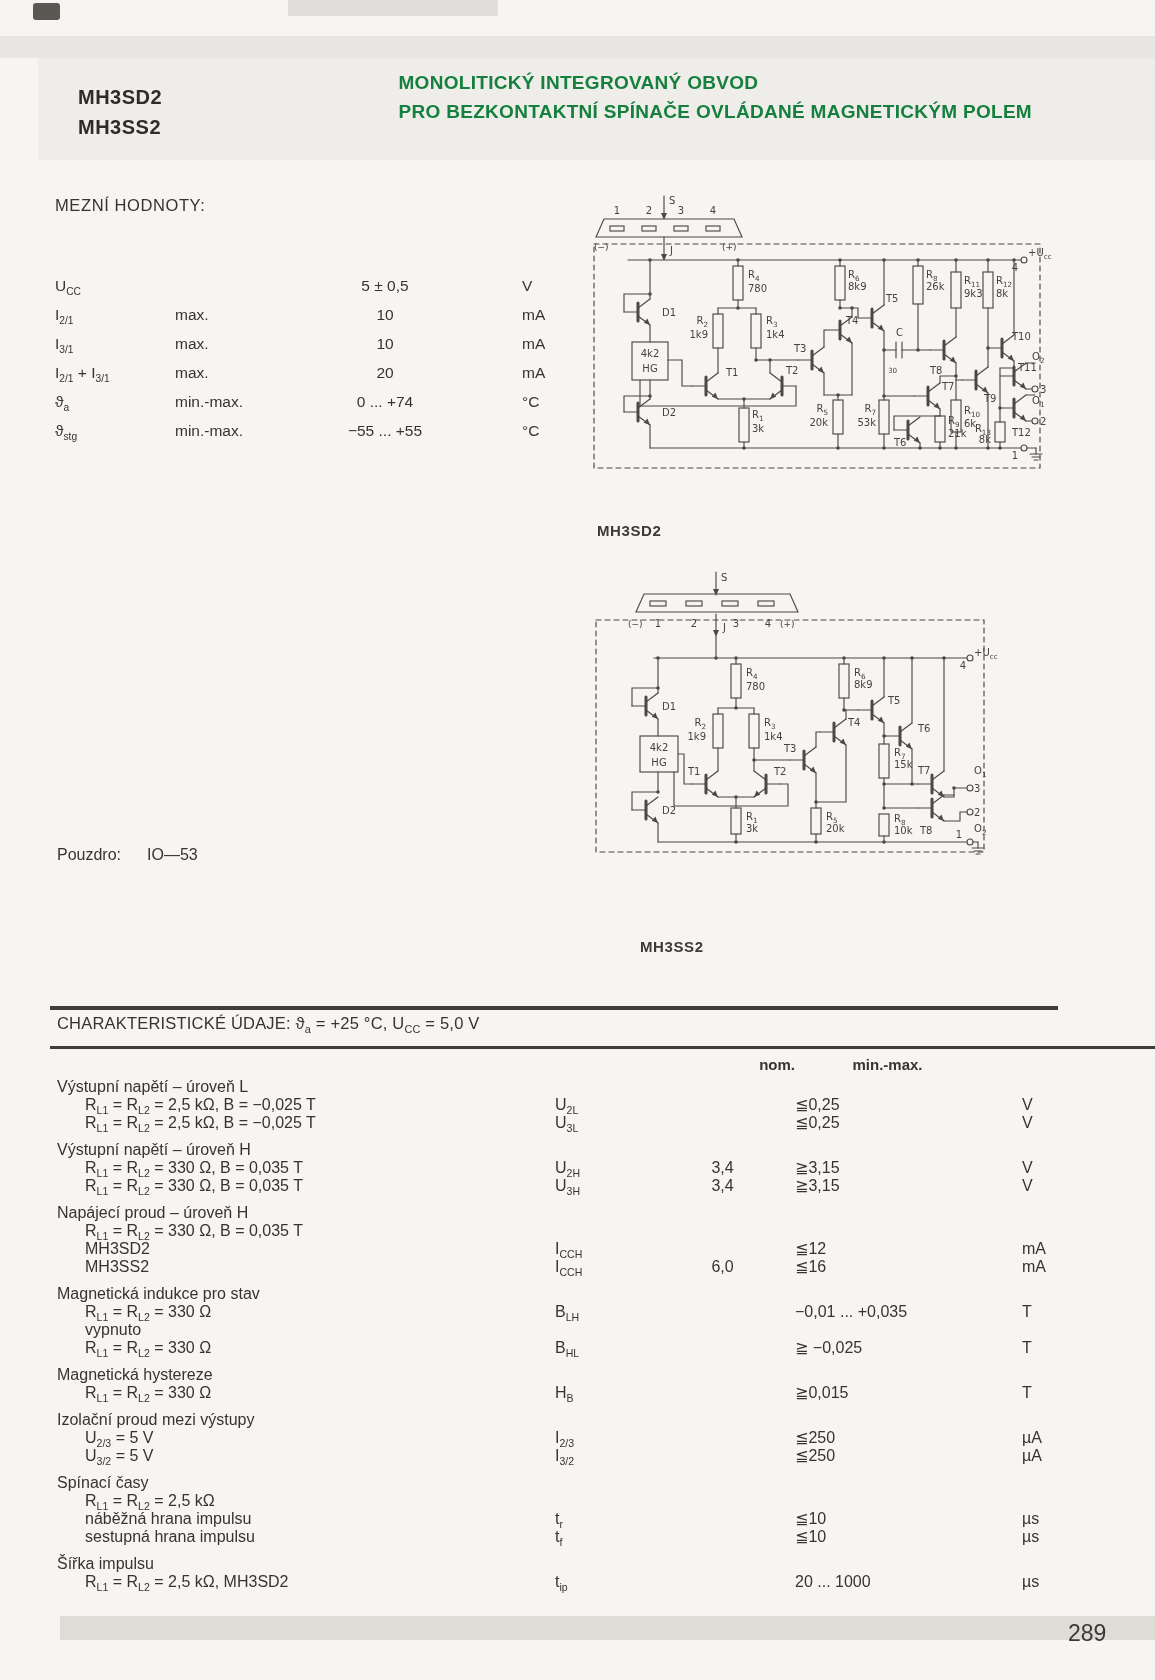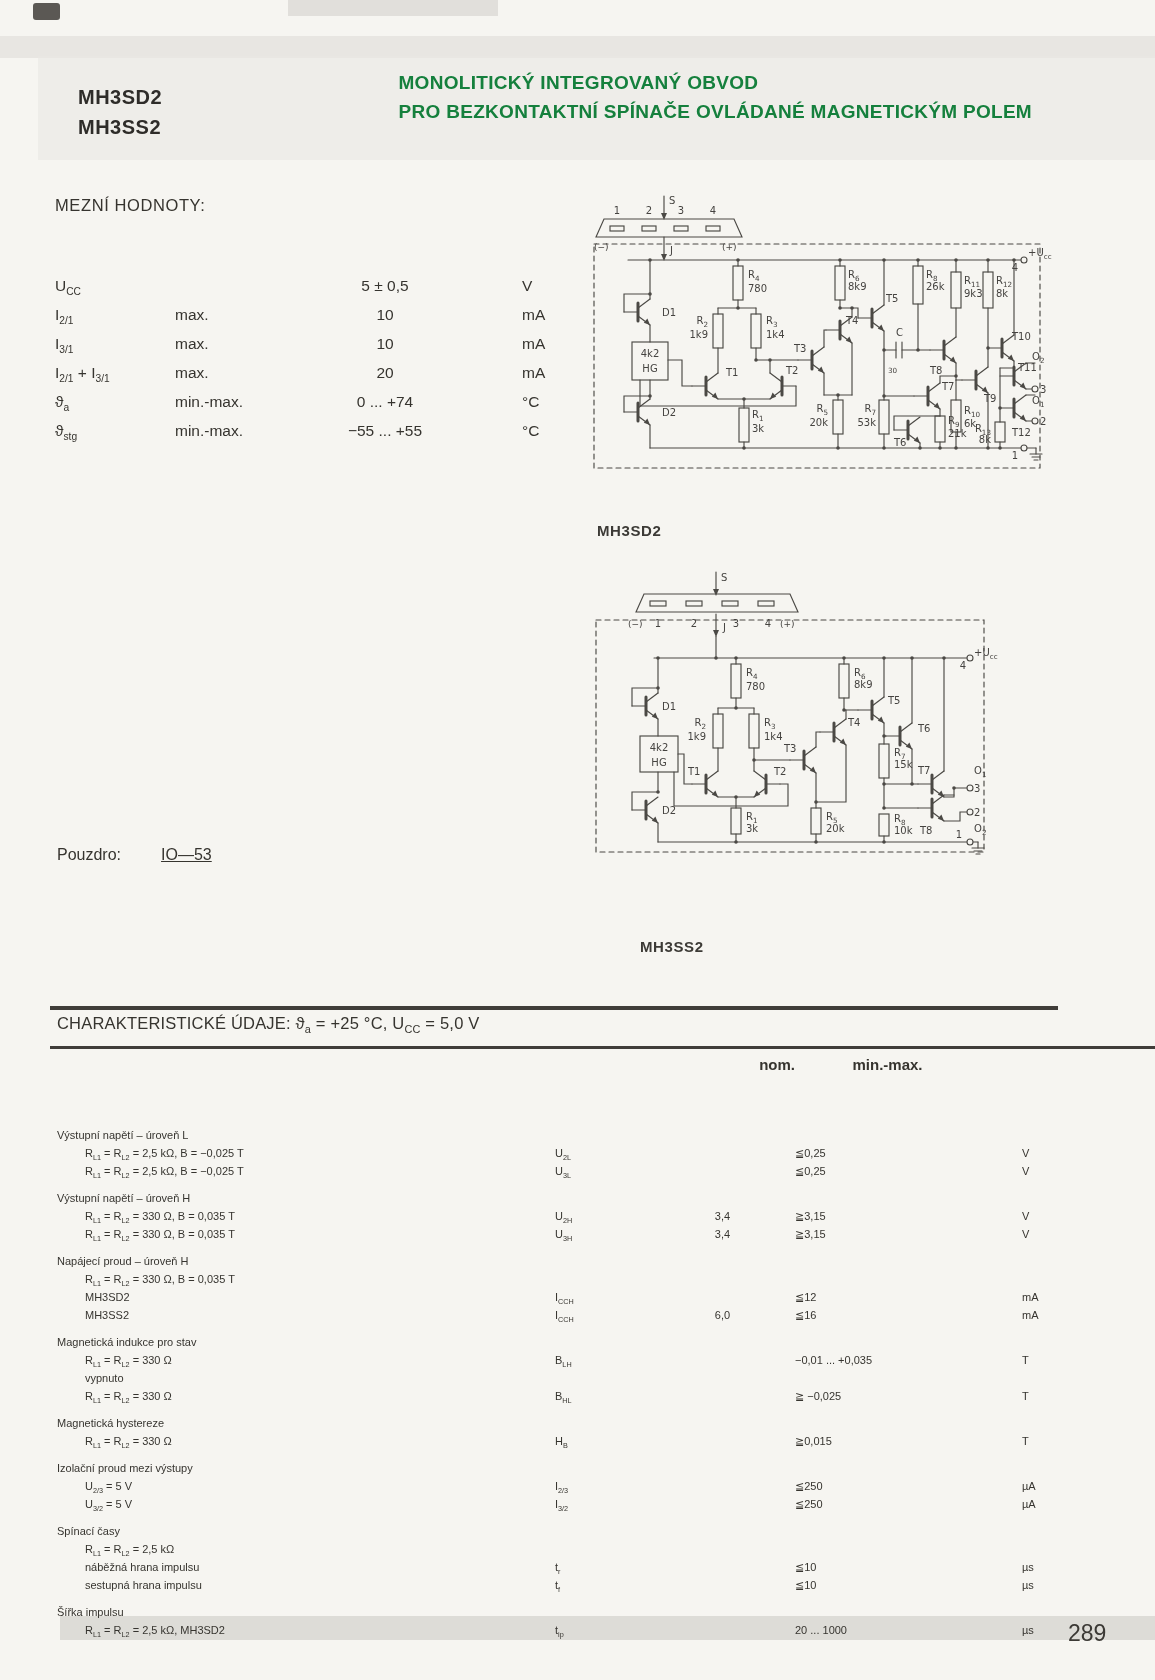--- a/index.html
+++ b/index.html
@@ -19,31 +19,31 @@
   .limits-heading{left:55px;top:196px;font-size:16.5px;letter-spacing:.6px;}
   .limits-rows{left:55px;top:236px;width:560px;margin-top:35px;}
   .lim-row{display:grid;grid-template-columns:120px 135px 150px auto;line-height:29px;font-size:15.5px;}
   .lim-cond{text-align:left;}
   .lim-value{text-align:center;}
   .lim-unit{padding-left:62px;}
   sub{font-size:66%;line-height:0;}
   
   .caption{font-size:15px;font-weight:600;letter-spacing:.6px;color:#3c3a36;}
   .pouzdro{left:57px;top:846px;font-size:16px;}
-  .pouzdro .val{margin-left:40px;text-decoration:underline;}
+  .pouzdro .val{margin-left:26px;}
   
   .rule1{left:50px;top:1006px;width:1008px;height:4px;background:#403d39;}
   .rule2{left:50px;top:1046px;width:1105px;height:3px;background:#403d39;}
   .char-heading{left:57px;top:1014px;font-size:16.5px;letter-spacing:.2px;}
   .char-colheads{left:57px;top:1056px;width:1005px;}
   .char-row,.char-colheads{display:grid;grid-template-columns:498px 95px 145px 185px auto;}
   .char-colheads span{font-weight:bold;font-size:15px;}
   .col-nom{grid-column:3;text-align:right;}
   .col-minmax{grid-column:4;text-align:center;}
-  .char-groups{left:57px;top:1078px;width:1005px;font-size:11px;margin-top:48px;}
+  .char-groups{left:57px;top:1078px;width:1005px;font-size:16px;}
   .char-group{margin-bottom:9px;}
   .char-group-label{line-height:18px;}
   .char-row{line-height:18px;}
   .char-cond{padding-left:28px;}
   .char-nom{text-align:center;}
   .char-minmax{text-align:left;}
   .char-unit{padding-left:42px;}
   
   .page-number{left:1068px;top:1620px;font-size:23px;color:#3b3935;}
   

